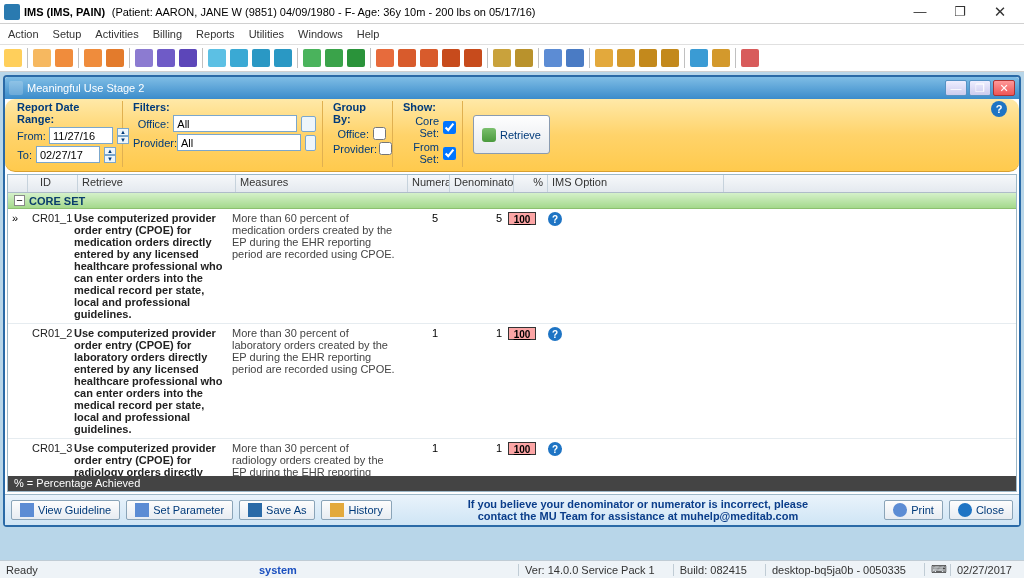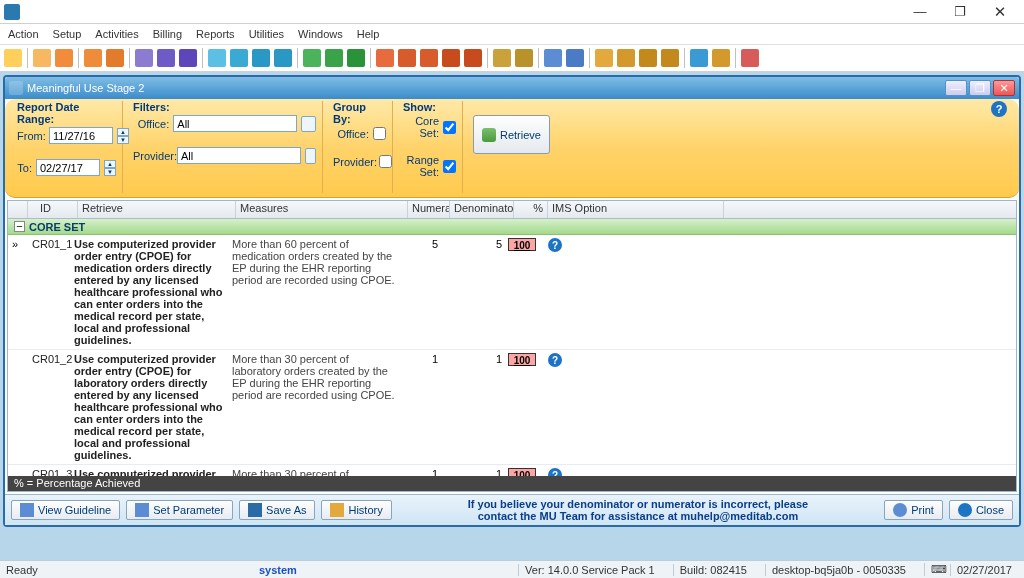--- a/index.html
+++ b/index.html
@@ -26,21 +26,21 @@
 .wf-title { background: linear-gradient(#7fbde5, #3b8ccb); height: 22px; display: flex; align-items: center; padding: 0 4px; color: #fff; border-radius: 3px 3px 0 0; }
 .wf-title .wicon { width: 14px; height: 14px; background: #fff3; margin-right: 4px; border-radius: 2px; }
 .wf-title .spacer { flex: 1; }
 .wf-title .wbtn { width: 22px; height: 16px; background: linear-gradient(#eef,#cce); border: 1px solid #5592c4; border-radius: 2px; margin-left: 2px; display: inline-flex; align-items:center; justify-content: center; }
 .wf-title .wbtn.red { background: linear-gradient(#f99,#e55); border-color: #a33; color:#fff; }
 
 .filter-bar { background: linear-gradient(#ffe9a8, #ffd36a 50%, #ffca4d); padding: 2px 6px 4px; display: flex; gap: 4px; border-bottom: 1px solid #d8a030; color: #003a7a; border-radius: 10px; }
 .fb-group { padding: 0 6px; border-right: 1px solid #e0b050; }
 .fb-group:last-child { border-right: none; flex:1; }
 .fb-group .hdr { font-weight: bold; margin-bottom: 2px; }
-.fb-row { display: flex; align-items: center; gap: 4px; margin-bottom: 15px; }
+.fb-row { display: flex; align-items: center; gap: 4px; margin-bottom: 2px; }
 .fb-row label { text-align: right; }
 .fb-row input[type=text] { background: #fff; border: 1px solid #7ba7cc; height: 17px; padding: 0 3px; font-size: 11px; }
 .fb-row input[type=checkbox] { width: 13px; height: 13px; }
 .date-field { width: 64px; }
 .spin-btns { display: flex; flex-direction: column; }
 .spin-btns span { width: 12px; height: 8px; border: 1px solid #7ba7cc; background: #eef6fb; font-size: 6px; line-height: 6px; text-align:center; }
 .mini-icon { width: 16px; height: 16px; background: #eef6fb; border: 1px solid #7ba7cc; border-radius: 2px; display:inline-block; }
 .retrieve-btn { background: linear-gradient(#fefefe,#e5e9ee); border: 1px solid #8a9bb0; border-radius: 3px; height: 39px; padding: 12px 8px; display:flex; align-items:center; gap:4px; color:#003a7a; font-weight: normal; }
 .retrieve-btn .ricon { width: 14px; height: 14px; background: linear-gradient(#7abf6d,#4a9a3d); border-radius: 3px; }
 .help-circle { width: 16px; height: 16px; border-radius: 50%; background: #1e74c4; color:#fff; text-align: center; line-height: 16px; font-weight:bold; }
@@ -91,20 +91,21 @@
 .status-bar .sys { color: #1a4fbf; font-weight: bold; }
 .status-bar .cell { padding: 0 6px; border-left: 1px solid #c0ccd5; }
 </style>
 </head>
 <body>
 
 <div class="app-window">
 
   <div class="app-titlebar">
     <div class="logo"></div>
+    <span class="title"><b>IMS (IMS, PAIN)</b>&nbsp;&nbsp;<span>(Patient: AARON, JANE W (9851) 04/09/1980 - F- Age: 36y 10m - 200 lbs on 05/17/16)</span></span>
     <div class="spacer"></div>
     <div class="win-btn">—</div>
     <div class="win-btn">❐</div>
     <div class="win-btn close">✕</div>
   </div>
 
   <div class="menubar">
     <span>Action</span>
     <span>Setup</span>
     <span>Activities</span>
@@ -215,21 +216,21 @@
             <input type="checkbox" style="">
           </div>
         </div>
         <div class="fb-group" style="width:66px">
           <div class="hdr">Show:</div>
           <div class="fb-row">
             <label style="width:46px">Core Set:</label>
             <input type="checkbox" checked="" style="">
           </div>
           <div class="fb-row">
-            <label style="width:46px">Range Set:</label>
+            <label style="width:46px">From Set:</label>
             <input type="checkbox" checked="" style="">
           </div>
         </div>
         <div class="fb-group" style="border-right:none">
           <div style="height:14px"></div>
           <button class="retrieve-btn">
             <span class="ricon"></span>
             <span>Retrieve</span>
           </button>
         </div>

